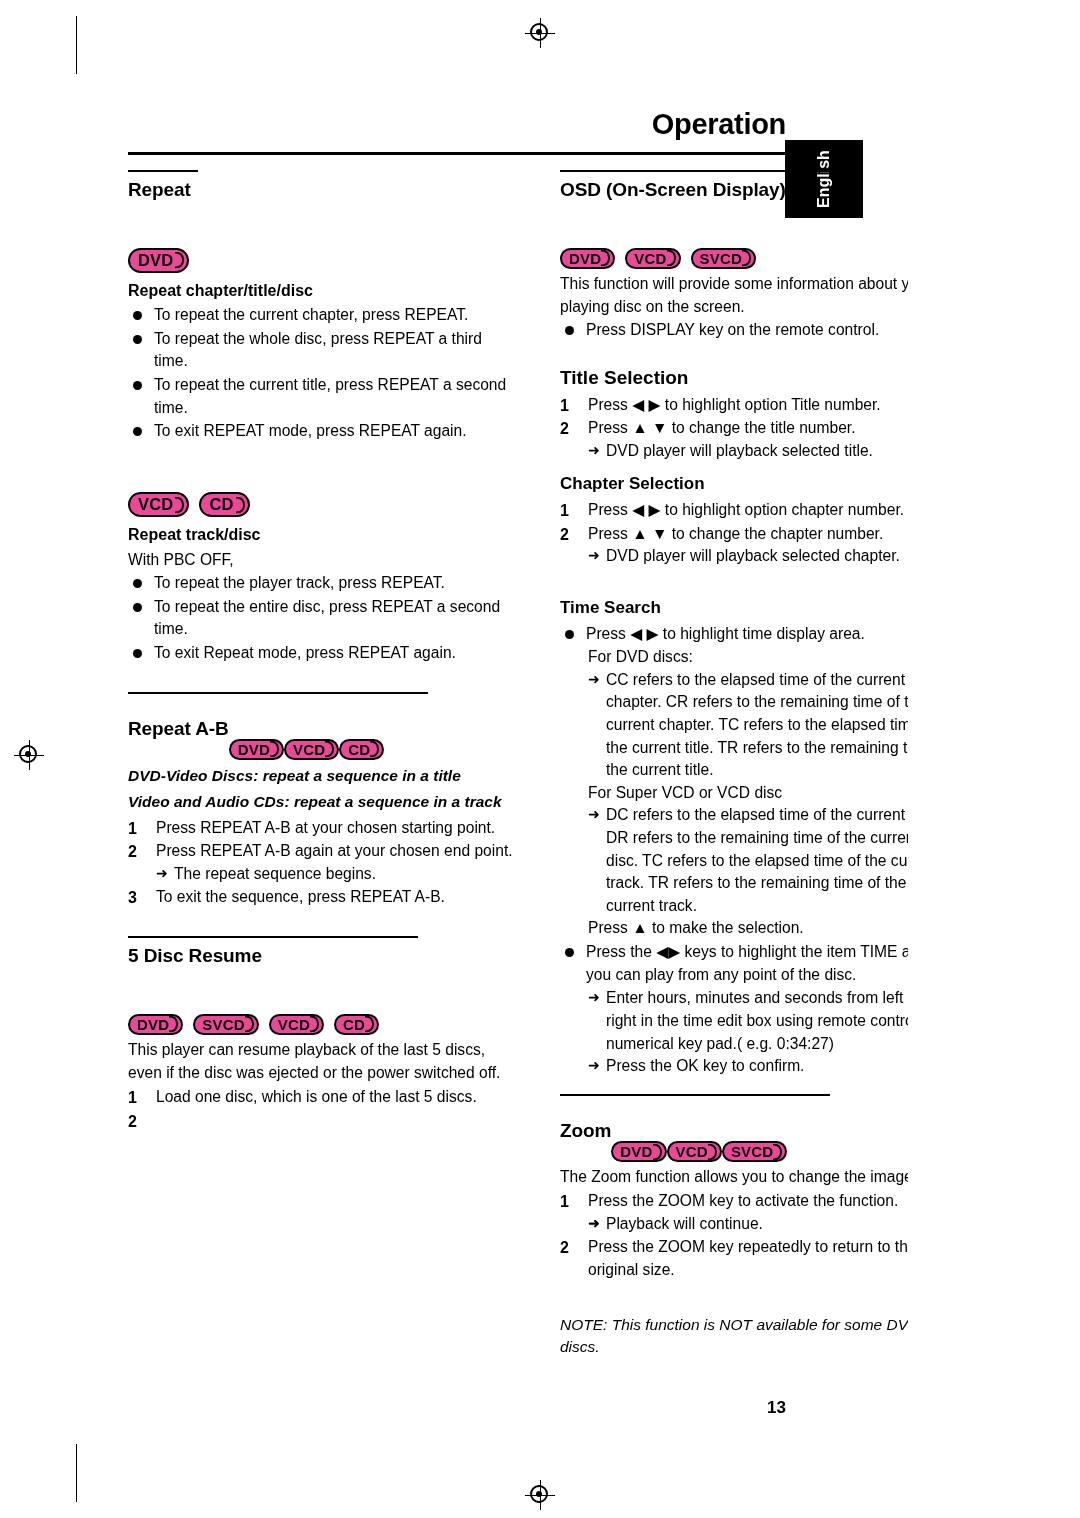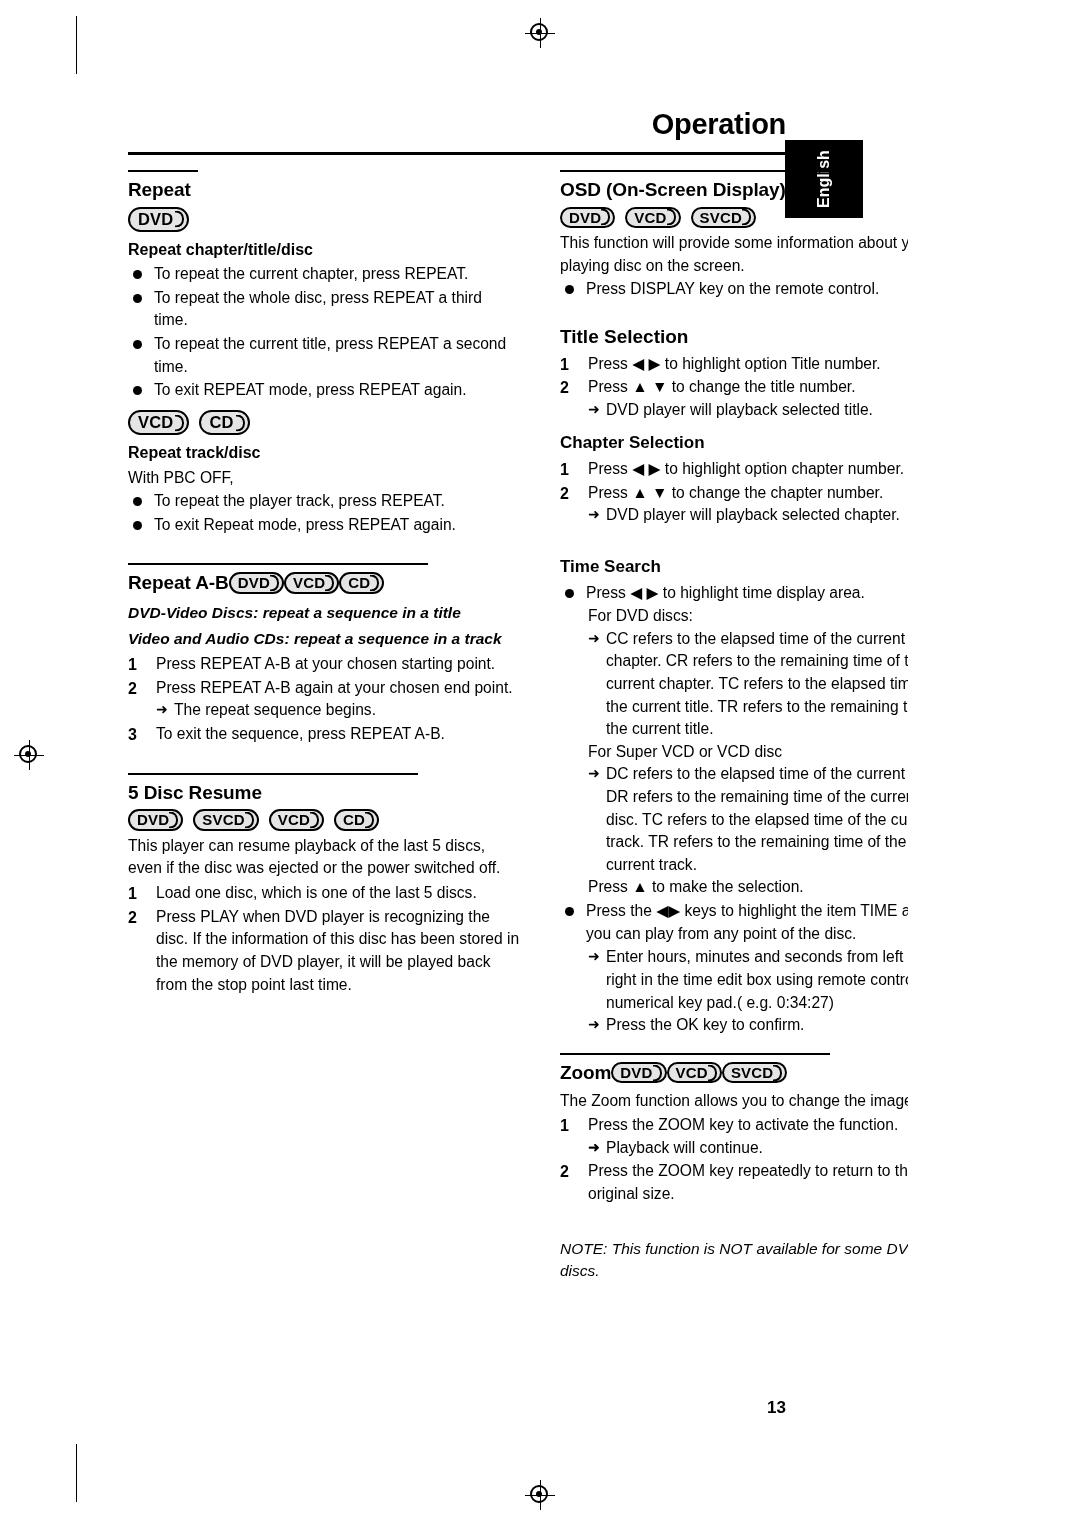--- a/index.html
+++ b/index.html
@@ -200,21 +200,22 @@
   .logo {
     display: inline-block;
     position: relative;
     border: 2.4px solid #000;
     border-radius: 13px 13px 13px 13px;
     padding: 1px 14px 1px 8px;
     font-size: 16.5px;
     font-weight: bold;
     letter-spacing: 0.2px;
     line-height: 1.18;
-    background: #e5e5e5;
+    background: #ec4899;
+    margin-top: 41px;
   }
   .logo::after {
     content: "";
     position: absolute;
     right: 3px;
     top: 50%;
     transform: translateY(-50%);
     width: 7px;
     height: 13px;
     border: 2.2px solid #000;
@@ -297,20 +298,21 @@
 
     <div class="logos" style="margin-top:8px;">
       <span class="logo">VCD</span>
       <span class="logo">CD</span>
     </div>
 
     <h3 class="sub">Repeat track/disc</h3>
     <p class="t">With PBC OFF,</p>
     <ul class="bl">
       <li><span class="bullet"></span><span>To repeat the player track, press REPEAT.</span></li>
+      <li><span class="bullet"></span><span>To repeat the entire disc, press REPEAT a second time.</span></li>
       <li><span class="bullet"></span><span>To exit Repeat mode, press REPEAT again.</span></li>
     </ul>
 
     <div class="spacer-l"></div>
 
     <div class="rule wide"></div>
     <div class="title-inline">
       <h2 class="sec">Repeat A-B</h2>
       <span class="logo sm">DVD</span>
       <span class="logo sm">VCD</span>
@@ -350,21 +352,20 @@
       <span class="logo sm">CD</span>
     </div>
     <p class="t" style="margin-top:4px;">This player can resume playback of the last 5 discs, even if the disc was ejected or the power switched off.</p>
     <ol class="nl" style="margin-top:2px;">
       <li>
         <span class="num">1</span>
         <span>Load one disc, which is one of the last 5 discs.</span>
       </li>
       <li>
         <span class="num">2</span>
-        <span>Press PLAY when DVD player is recognizing the disc. If the information of this disc has been stored in the memory of DVD player,  it will be played back from the stop point last time.</span>
       </li>
     </ol>
   </div>
 
   <div class="col col-right">
 
     <div class="rule full" style="width:270px;"></div>
     <h2 class="sec">OSD (On-Screen Display)</h2>
     <div class="logos">
       <span class="logo sm">DVD</span>

